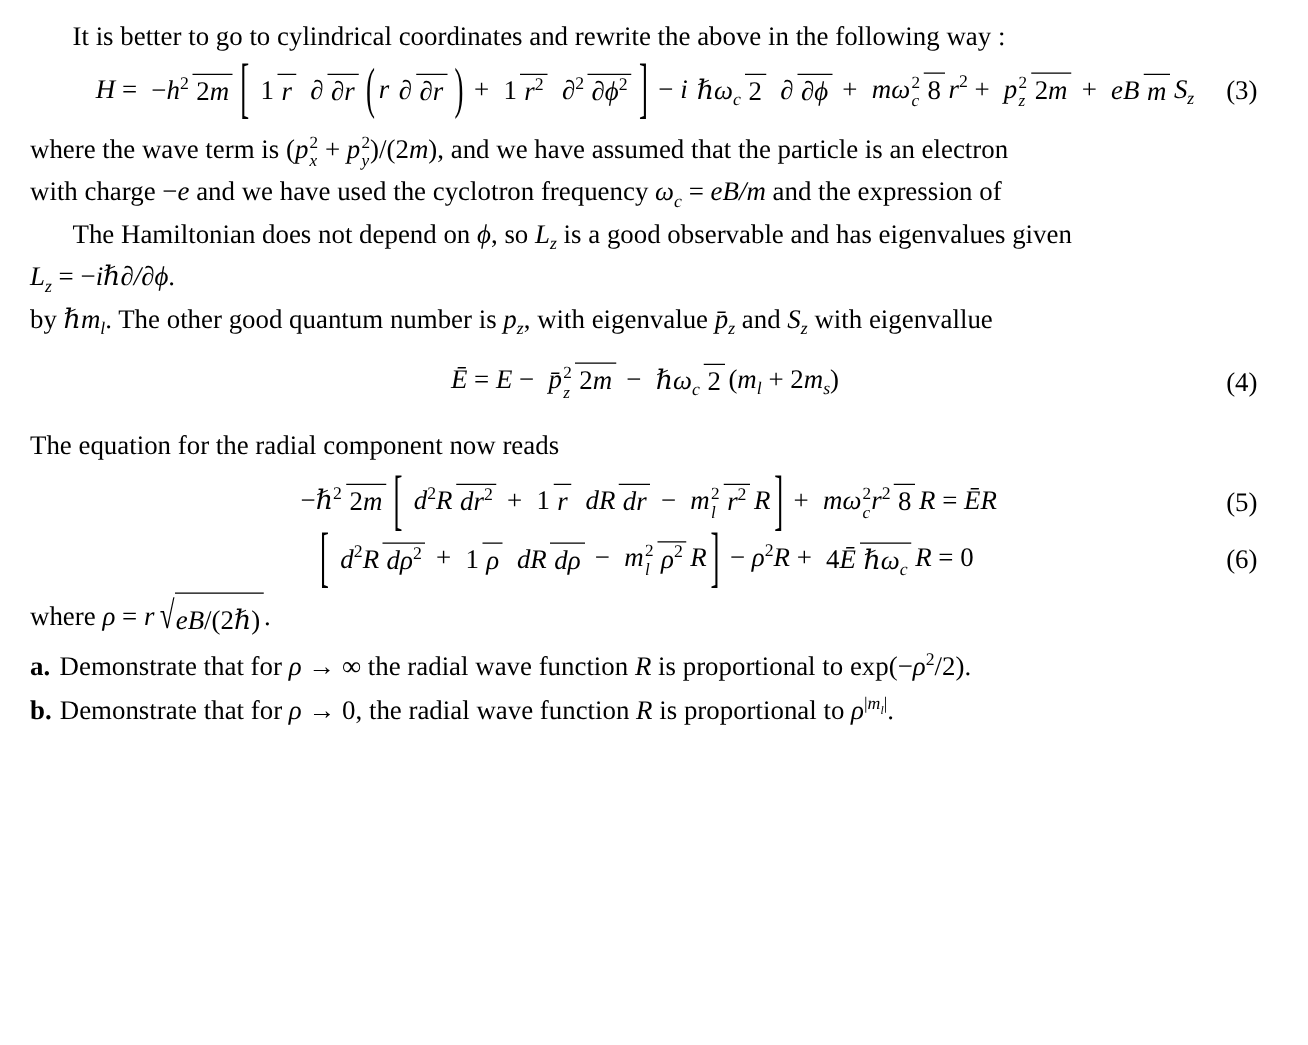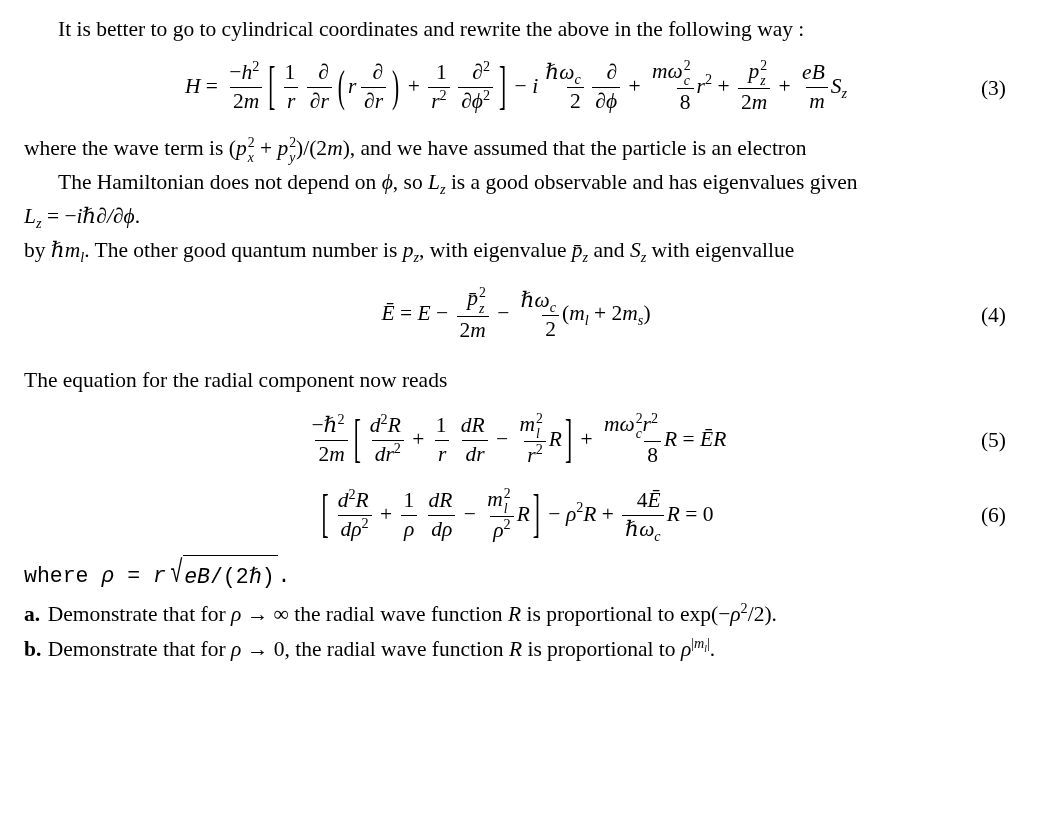--- a/index.html
+++ b/index.html
@@ -5,21 +5,21 @@
   html,body{margin:0;padding:0;background:#ffffff;}
   body{width:1046px;height:836px;overflow:hidden;color:#000;
        font-family:"Liberation Serif","DejaVu Serif",serif;}
   .doc{padding:12px 38px 0 24px;font-size:21.5px;}
   .line{line-height:34px;white-space:nowrap;}
   .indent{padding-left:34px;}
   .it{font-style:italic;}
   .bf{font-weight:bold;}
   sup,sub{font-size:66%;line-height:0;}
   
-  .frac{display:inline-flex;flex-direction:column;align-items:flex-end;
+  .frac{display:inline-flex;flex-direction:row;align-items:flex-start;
         vertical-align:middle;margin:0 3px;line-height:1.3;text-align:center;}
   .num,.den{display:block;padding:0 3px;white-space:nowrap;}
   .den{border-top:1.4px solid #000;}
   
   .ss{display:inline-flex;flex-direction:column;align-items:flex-start;
       vertical-align:middle;font-size:64%;line-height:1.1;margin-left:1px;}
   .ssr{display:block;}
   
   .delim{display:inline-block;vertical-align:middle;margin:0 3px;line-height:1;}
   
@@ -28,21 +28,21 @@
   .radbody{display:inline-block;border-top:1.6px solid #000;padding:1px 3px 0 1px;}
   .gap{display:inline-block;}
   
   .eqrow{position:relative;display:flex;align-items:center;justify-content:center;}
   .eq{display:inline-block;text-align:center;white-space:nowrap;}
   .eqnum{position:absolute;right:2px;top:50%;transform:translateY(-50%);}
   .eq3row{margin:12px 0 14px 0;}
   .eq4row{margin:18px 0 18px 0;}
   .eq5row{margin:14px 0 14px 0;}
   .eq6row{margin:16px 0 10px 0;}
-  .rholine{margin-top:8px;line-height:40px;font-family:Liberation Mono, monospace;}
+  .rholine{margin-top:8px;line-height:40px;}
   .itemline{line-height:35px;}
 </style>
 </head>
 <body>
 
 <div class="doc">
 
   <div class="line indent"><span class="t">It is better to go to cylindrical coordinates and rewrite the above in the following way :</span></div>
 
   <div class="eqrow eq3row">
@@ -89,20 +89,21 @@
     <span class="eqnum">(3)</span>
   </div>
 
   <div class="line"><span class="t">where the wave term is (</span><span class="it">p</span><span class="ss">
         <span class="ssr"><span class="t">2</span></span>
         <span class="ssr"><span class="it">x</span></span>
       </span><span class="t"> + </span><span class="it">p</span><span class="ss">
         <span class="ssr"><span class="t">2</span></span>
         <span class="ssr"><span class="it">y</span></span>
       </span><span class="t">)/(2</span><span class="it">m</span><span class="t">), and we have assumed that the particle is an electron</span></div>
+  <div class="line"><span class="t">with charge −</span><span class="it">e</span><span class="t"> and we have used the cyclotron frequency </span><span class="it">ω</span><sub><span class="it">c</span></sub><span class="t"> = </span><span class="it">eB/m</span><span class="t"> and the expression of</span></div>
   <div class="line indent"><span class="t">The Hamiltonian does not depend on </span><span class="it">ϕ</span><span class="t">, so </span><span class="it">L</span><sub><span class="it">z</span></sub><span class="t"> is a good observable and has eigenvalues given</span></div>
 
   <div class="line"><span class="it">L</span><sub><span class="it">z</span></sub><span class="t"> = −</span><span class="it">iℏ∂/∂ϕ</span><span class="t">.</span></div>
   <div class="line"><span class="t">by </span><span class="it">ℏm</span><sub><span class="it">l</span></sub><span class="t">.  The other good quantum number is </span><span class="it">p</span><sub><span class="it">z</span></sub><span class="t">, with eigenvalue </span><span class="it">p̄</span><sub><span class="it">z</span></sub><span class="t"> and </span><span class="it">S</span><sub><span class="it">z</span></sub><span class="t"> with eigenvallue</span></div>
 
   <div class="eqrow eq4row">
     <span class="eq"><span class="it">Ē</span><span class="t"> = </span><span class="it">E</span><span class="t"> − </span><span class="frac">
           <span class="num"><span class="it">p̄</span><span class="ss">
               <span class="ssr"><span class="t">2</span></span>
               <span class="ssr"><span class="it">z</span></span>

